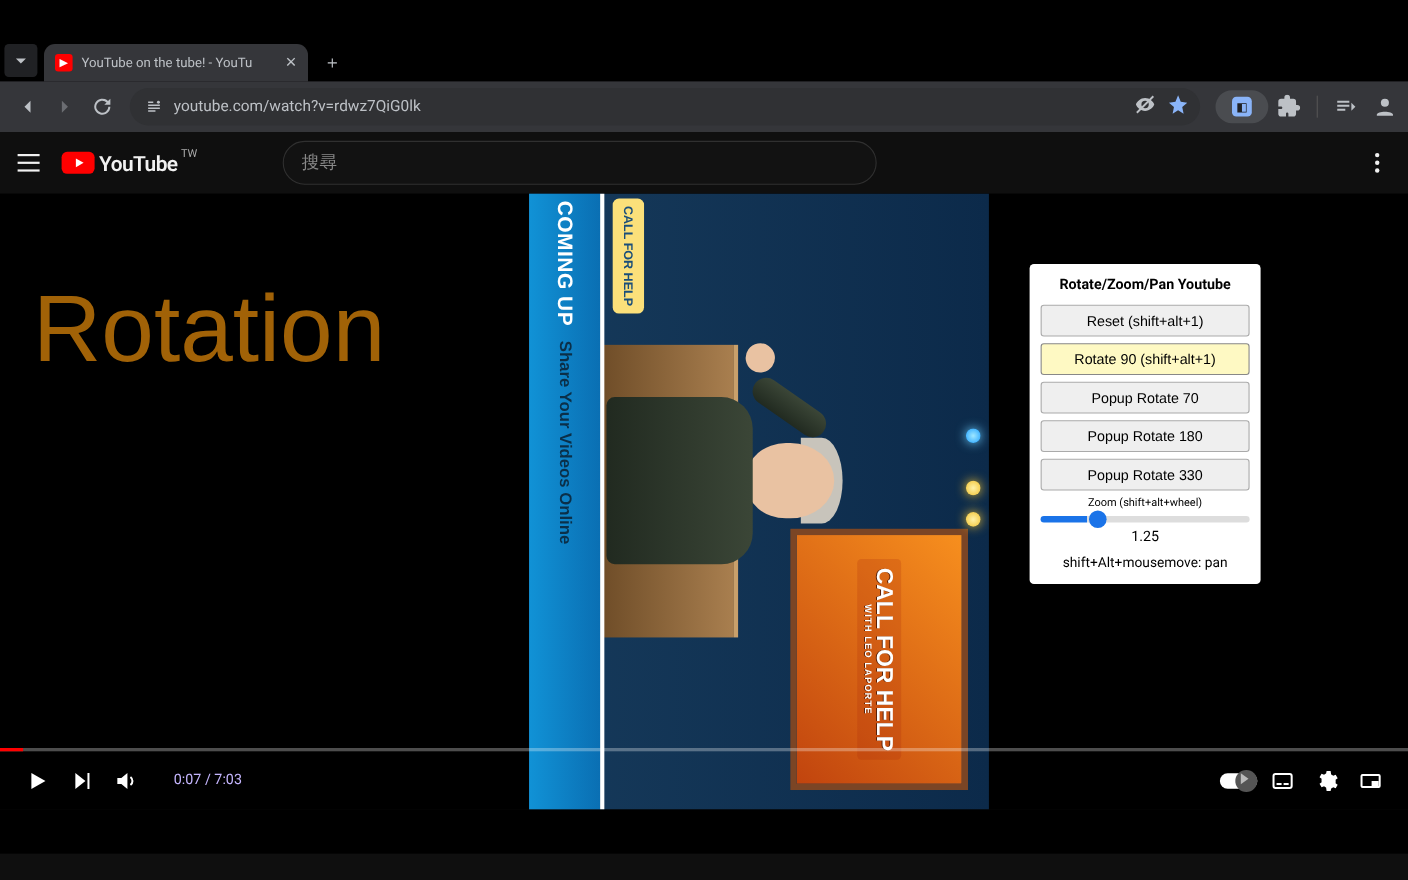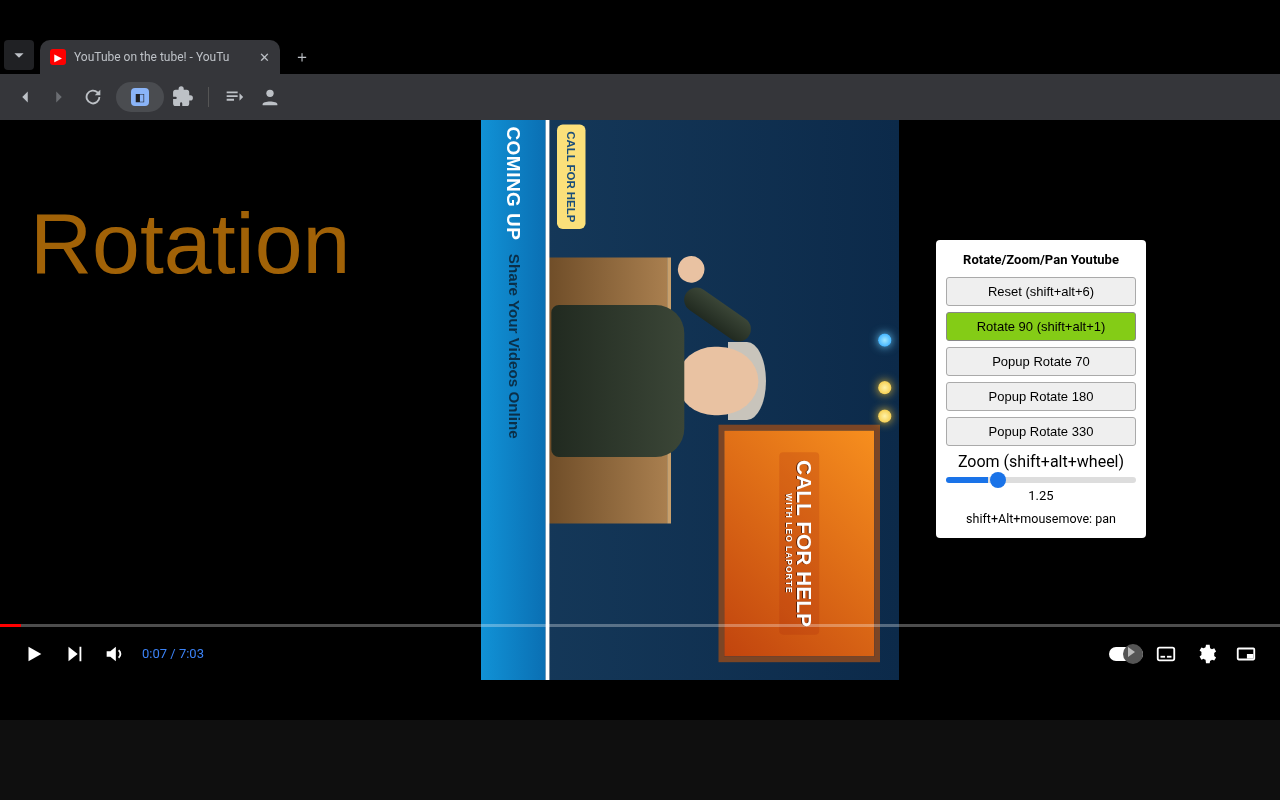--- a/index.html
+++ b/index.html
@@ -351,21 +351,21 @@
   .yt-controls{
     position:absolute; left:0; right:0; top:3px; bottom:0;
     display:flex; align-items:center;
     padding:0 14px;
     color:#fff;
   }
   .yt-controls .ctl{
     width:40px; height:40px;
     display:flex; align-items:center; justify-content:center;
   }
-  .yt-time{ font-size:13px; margin-left:8px; color:#3b82f6; }
+  .yt-time{ font-size:13px; margin-left:24px; color:#c4b5fd; }
   .yt-controls .spacer{ flex:1; }
   .yt-toggle{
     width:34px; height:14px; border-radius:7px;
     background:#fff; position:relative;
   }
   .yt-toggle::after{
     content:""; position:absolute; top:-3px; left:14px;
     width:20px; height:20px; border-radius:50%;
     background:#444;
     display:block;
@@ -404,25 +404,25 @@
     background:#efefef;
     border:1px solid #aaa;
     border-radius:3px;
     padding:6px 0;
     margin-bottom:6px;
     text-align:center;
     font-size:13px;
     color:#000;
   }
   .ext-btn.active{
-    background:#84cc16;
+    background:#fef9c3;
     border-color:#888;
   }
   .ext-label{
-    text-align:center; margin-top:6px; font-size:16px;
+    text-align:center; margin-top:6px; font-size:10px;
   }
   .ext-slider{
     width:100%;
     margin:6px 0 2px 0;
     appearance:none;
     height:6px;
     border-radius:3px;
     background:linear-gradient(to right, var(--slider-fill) 0%, var(--slider-fill) 22%, var(--slider-track) 22%, var(--slider-track) 100%);
   }
   .ext-slider::-webkit-slider-thumb{
@@ -468,20 +468,42 @@
       <svg class="icon" viewBox="0 0 24 24">
           <path fill="#bdc1c6" d="M9 6l6 6-6 6"></path>
         </svg>
     </div>
     <div class="icon-btn">
       <svg class="icon" viewBox="0 0 24 24">
           <path fill="#bdc1c6" d="M17.65 6.35A8 8 0 1 0 20 12h-2a6 6 0 1 1-1.76-4.24L14 10h6V4z"></path>
         </svg>
     </div>
 
+    <div class="addr">
+      <span class="site-chip">
+        <svg viewBox="0 0 24 24" width="16" height="16">
+            <path fill="#bdc1c6" d="M4 5h7v2H4zM4 9h16v2H4zM4 13h16v2H4zM4 17h10v2H4z"></path>
+            <circle cx="18" cy="6" r="2" fill="#bdc1c6"></circle>
+          </svg>
+      </span>
+      <span class="url">youtube.com/watch?v=rdwz7QiG0lk</span>
+      <span class="right-icons">
+        <span>
+          <svg viewBox="0 0 24 24" width="20" height="20">
+              <path fill="#bdc1c6" d="M12 5C7 5 3 9 2 12c1 3 5 7 10 7s9-4 10-7c-1-3-5-7-10-7zm0 11a4 4 0 1 1 0-8 4 4 0 0 1 0 8z"></path>
+              <line x1="3" y1="21" x2="21" y2="3" stroke="#bdc1c6" stroke-width="2"></line>
+            </svg>
+        </span>
+        <span>
+          <svg viewBox="0 0 24 24" width="20" height="20">
+              <path fill="#8ab4f8" d="M12 2l2.9 6.9L22 10l-5.5 4.8L18 22l-6-3.6L6 22l1.5-7.2L2 10l7.1-1.1z"></path>
+            </svg>
+        </span>
+      </span>
+    </div>
 
     <div class="ext-area">
       <div class="ext-chip">
         <span class="mini">◧</span>
       </div>
       <div class="icon-btn">
         <svg class="icon" viewBox="0 0 24 24">
             <path fill="#bdc1c6" d="M20 11h-2V7a2 2 0 0 0-2-2h-4V3a2 2 0 1 0-4 0v2H4a2 2 0 0 0-2 2v4h2a2 2 0 1 1 0 4H2v4a2 2 0 0 0 2 2h4v-2a2 2 0 1 1 4 0v2h4a2 2 0 0 0 2-2v-4h2a2 2 0 1 0 0-4z" stroke="#bdc1c6" stroke-width="1.6"></path>
           </svg>
       </div>
@@ -495,20 +517,40 @@
         <svg class="icon" viewBox="0 0 24 24">
             <circle cx="12" cy="8" r="4" fill="#bdc1c6"></circle>
             <path fill="#bdc1c6" d="M4 20c0-4 16-4 16 0v1H4z"></path>
           </svg>
       </div>
     </div>
   </div>
 
   <div class="page">
 
+    <div class="yt-header">
+      <div class="yt-hamburger">
+        <span></span>
+          <span></span>
+          <span></span>
+      </div>
+      <div class="yt-logo">
+        <span class="play"></span>
+        <span class="text">YouTube</span>
+        <span class="region">TW</span>
+      </div>
+      <div class="yt-search">
+        <span>搜尋</span>
+      </div>
+      <div class="yt-kebab">
+        <span></span>
+          <span></span>
+          <span></span>
+      </div>
+    </div>
 
     <div class="video-area">
 
       <div class="overlay-text">Rotation</div>
 
       <div class="video-frame">
         <div class="vf-inner">
           <div class="vf-bg"></div>
           <div class="vf-screen">
             <div class="label">
@@ -584,21 +626,21 @@
           </div>
         </div>
       </div>
     </div>
 
     <div class="below-video"></div>
 
     <div class="ext-popup">
       <div class="ext-title">Rotate/Zoom/Pan Youtube</div>
 
-      <button class="ext-btn">Reset (shift+alt+6)</button>
+      <button class="ext-btn">Reset (shift+alt+1)</button>
       <button class="ext-btn active">Rotate 90 (shift+alt+1)</button>
       <button class="ext-btn">Popup Rotate 70</button>
       <button class="ext-btn">Popup Rotate 180</button>
       <button class="ext-btn">Popup Rotate 330</button>
 
       <div class="ext-label">Zoom (shift+alt+wheel)</div>
       <input type="range" class="ext-slider" min="0" max="3" step="0.01" value="0.75" style="">
       <div class="ext-value">1.25</div>
       <div class="ext-hint">shift+Alt+mousemove: pan</div>
     </div>

